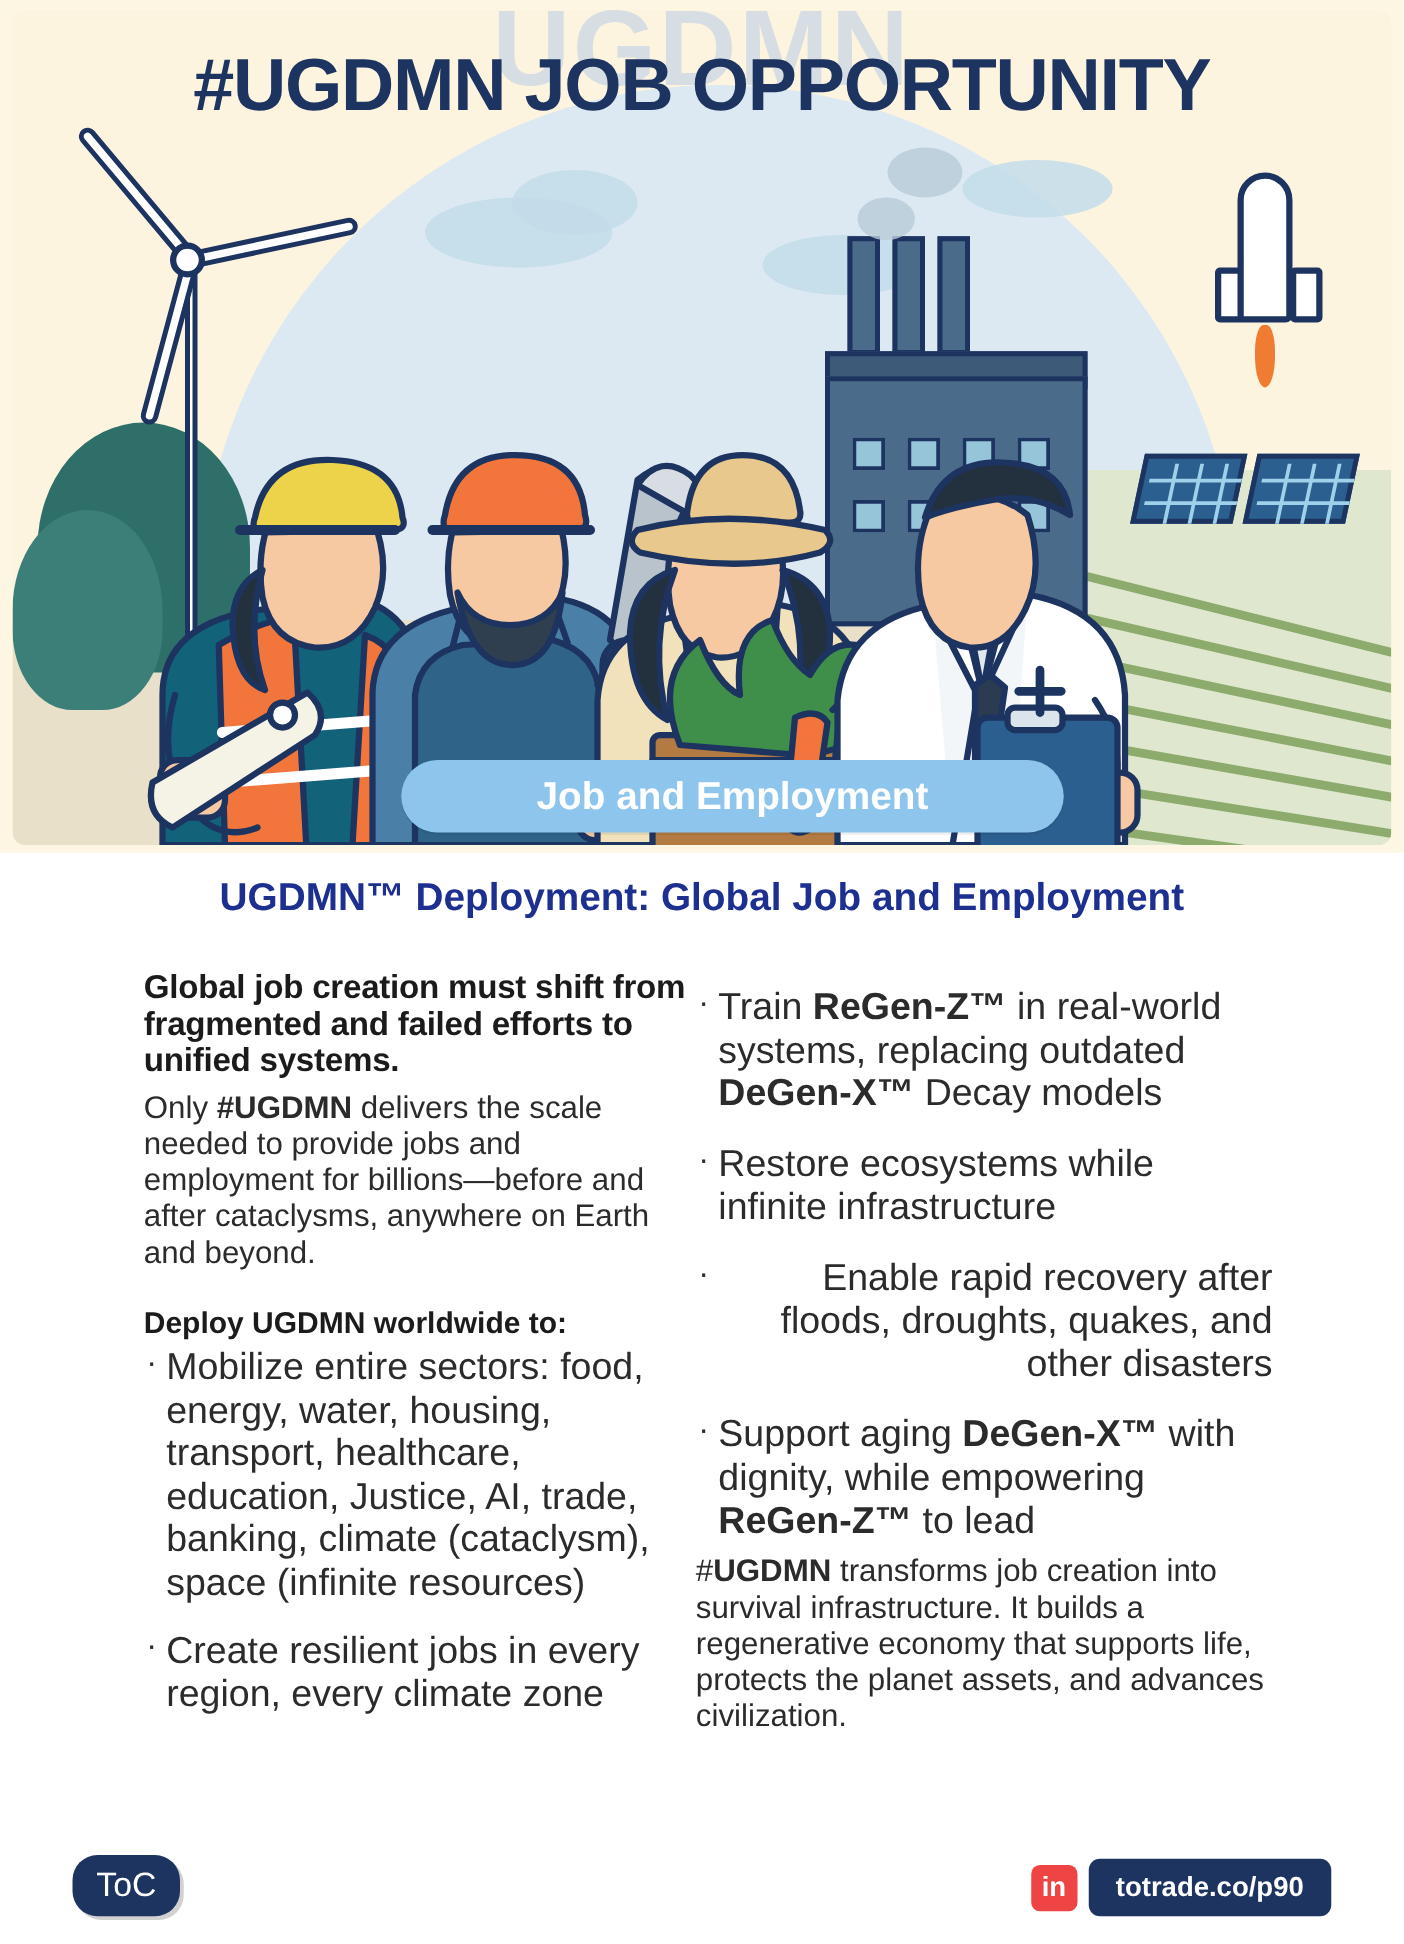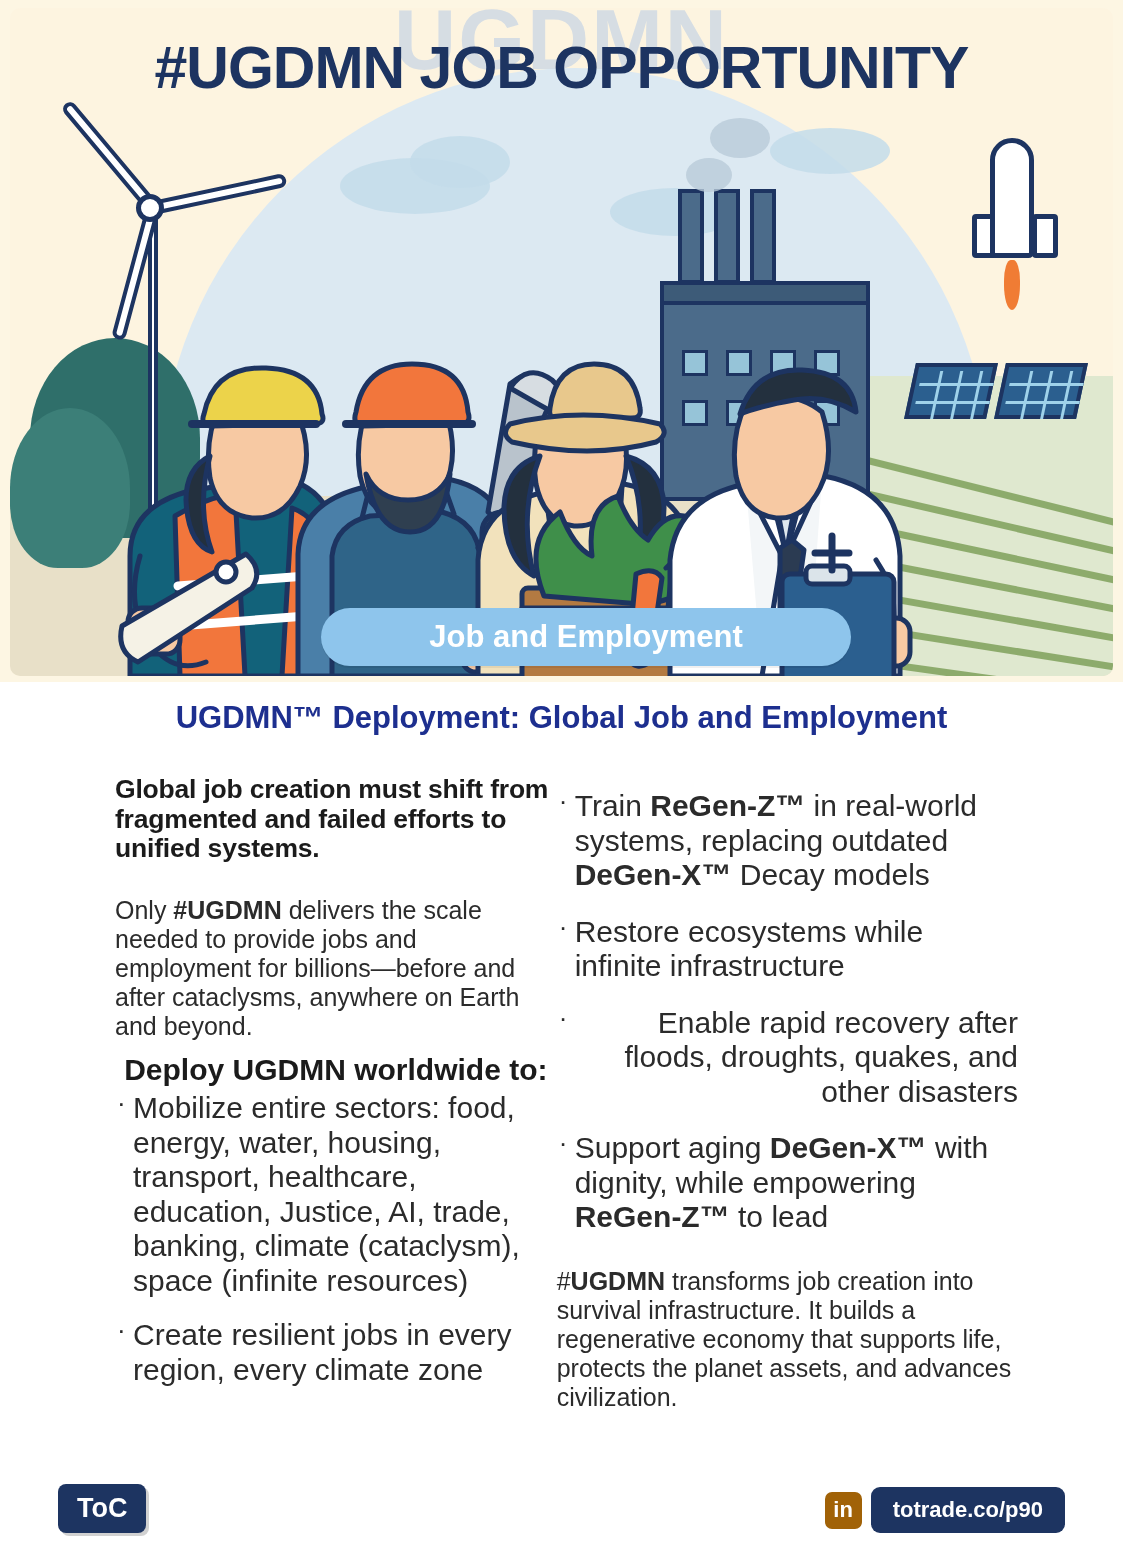--- a/index.html
+++ b/index.html
@@ -235,29 +235,28 @@
   .lead {
     font-size: 26.5px;
     font-weight: bold;
     line-height: 1.12;
     letter-spacing: -.2px;
     color: #1b1b1b;
   }
   p.para {
     font-size: 25px;
     line-height: 1.16;
-    margin-top: 32px;
+    margin-top: 8px;
     color: #2b2b2b;
   }
   .sub {
-    font-size: 30px;
-    font-weight: bold;
-    margin-top: 12px;
+    font-size: 24px;
+    font-weight: bold;
+    margin-top: 28px;
     color: #1b1b1b;
-    text-align: center;
   }
   ul { list-style: none; }
   li {
     font-size: 30px;
     line-height: 1.15;
     margin-top: 14px;
     padding-left: 18px;
     position: relative;
   }
   li:before {
@@ -273,33 +272,33 @@
   .footer {
     position: absolute;
     bottom: 0; left: 0; width: 100%; height: 110px;
   }
   .toc {
     position: absolute;
     left: 58px; bottom: 22px;
     background: #1d3461;
     color: #fff;
     font-size: 27px;
-    font-weight: bold;
+    font-weight: normal;
     padding: 9px 19px;
-    border-radius: 8px;
+    border-radius: 20px;
     box-shadow: 3px 3px 0 rgba(0,0,0,.18);
   }
   .linkbar {
     position: absolute;
     right: 58px; bottom: 22px;
     display: flex; align-items: center; gap: 9px;
   }
   .li-icon {
     width: 37px; height: 37px;
-    background: #a16207;
+    background: #ef4444;
     color: #fff;
     border-radius: 7px;
     display: flex; align-items: center; justify-content: center;
     font-size: 22px; font-weight: bold;
   }
   .url {
     background: #1d3461;
     color: #fff;
     font-size: 22px;
     font-weight: bold;

